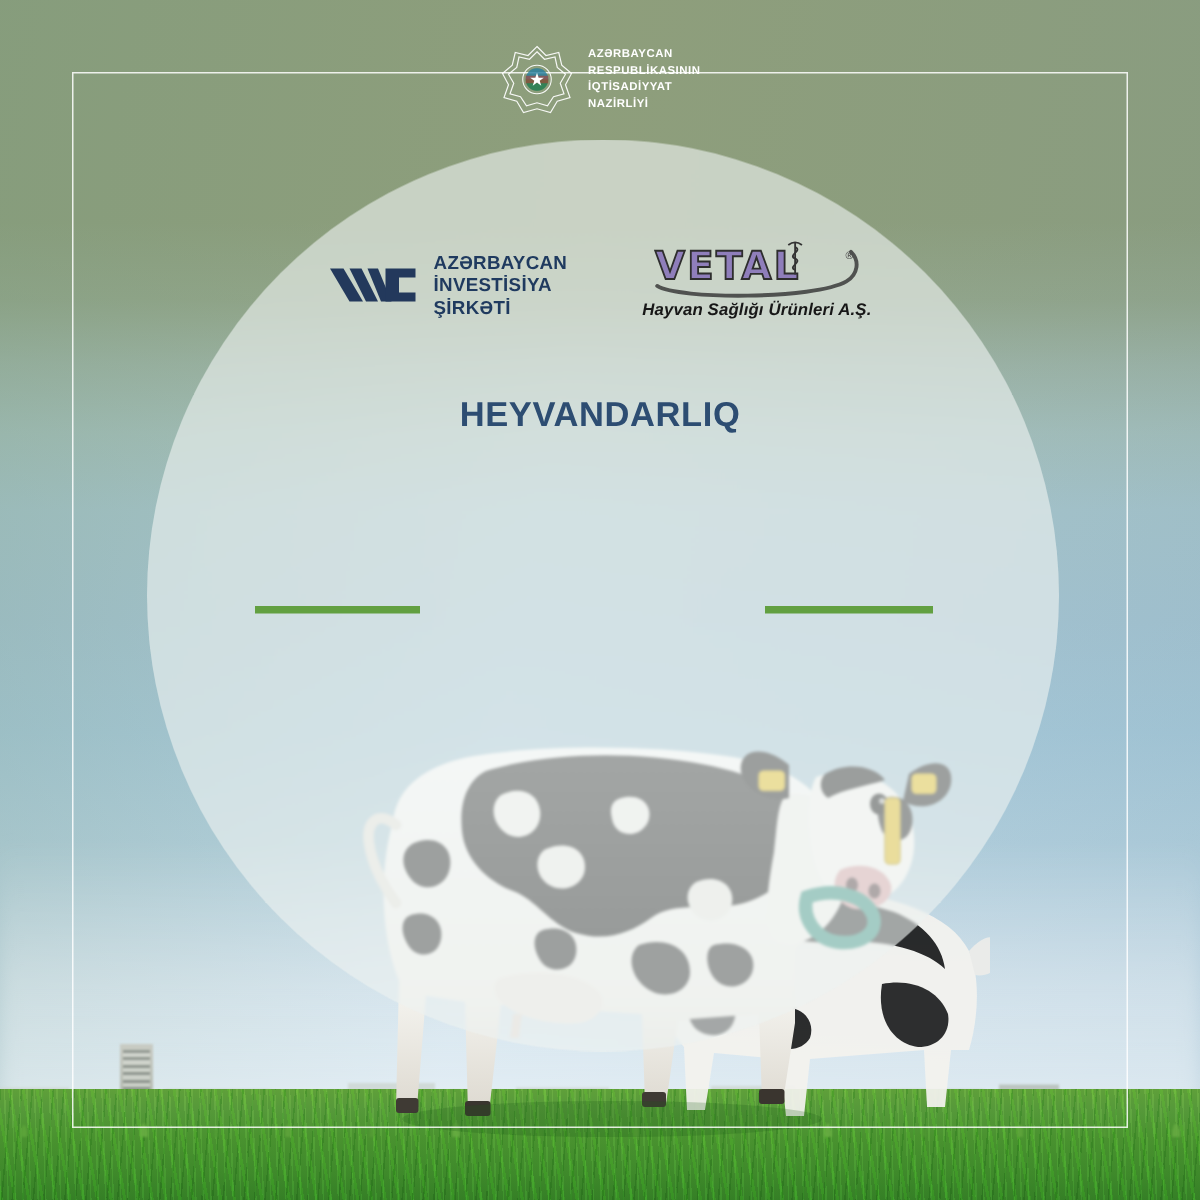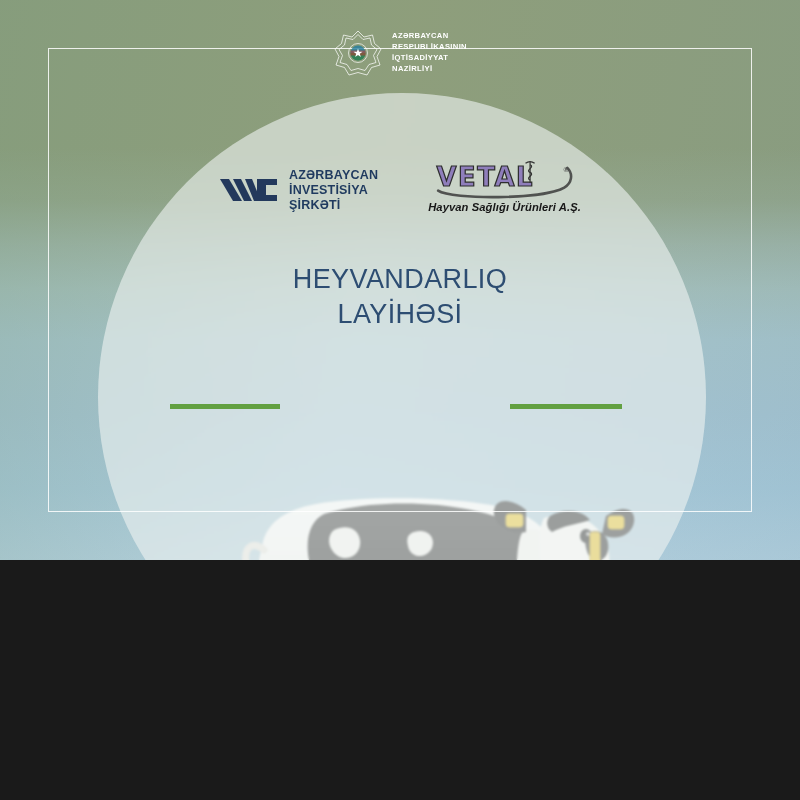--- a/index.html
+++ b/index.html
@@ -1,17 +1,17 @@
 <!DOCTYPE html>
 <html><head>
 <meta charset="utf-8">
 <style>
   html,body{margin:0;padding:0;background:#1a1a1a;}
   #poster{
-    position:relative;width:800px;height:560px;overflow:hidden;
+    position:relative;width:800px;height:800px;overflow:hidden;
     font-family:"Liberation Sans","DejaVu Sans",sans-serif;
     -webkit-font-smoothing:antialiased;
   }
 
   
   .bg{position:absolute;inset:0;}
   .sky{
     position:absolute;left:0;right:0;top:0;height:740px;
     background:
       linear-gradient(180deg,
@@ -138,21 +138,21 @@
   .vetal{display:flex;flex-direction:column;align-items:center;padding-top:2px;margin-left:20px;}
   .vetal-mark{width:152px;height:40px;}
   .vetal-sub{
     margin-top:1px;color:#171717;font-size:11.2px;font-weight:700;
     font-style:italic;letter-spacing:.1px;white-space:nowrap;
   }
 
   
   .headline{
     position:absolute;left:120px;right:120px;top:262px;text-align:center;
-    color:#2d4d72;font-size:27px;font-weight:400;line-height:1.30;
+    color:#2d4d72;font-size:23px;font-weight:700;line-height:1.30;
     letter-spacing:.4px;text-transform:uppercase;
   }
   .headline .ln{display:block;}
 
   
   .rule{position:absolute;height:5px;background:#62a041;top:404px;}
   .rule.left{left:170px;width:110px;}
   .rule.right{left:510px;width:112px;}
 </style>
 </head>
@@ -349,19 +349,18 @@
           <path d="M127 4 c4 -3 8 -3 12 0"></path>
         </g>
         <text x="176" y="16" font-family="DejaVu Sans, sans-serif" font-size="9" fill="#4a4a4a">®</text>
       </svg>
       <div class="vetal-sub">Hayvan Sağlığı Ürünleri A.Ş.</div>
     </div>
   </div>
 
   <div class="headline">
     <span class="ln">HEYVANDARLIQ</span>
-    <span class="ln">LAYİHƏSİ</span>
   </div>
 
   <div class="rule left"></div>
   <div class="rule right"></div>
 
 </div>
 
 </body></html>

